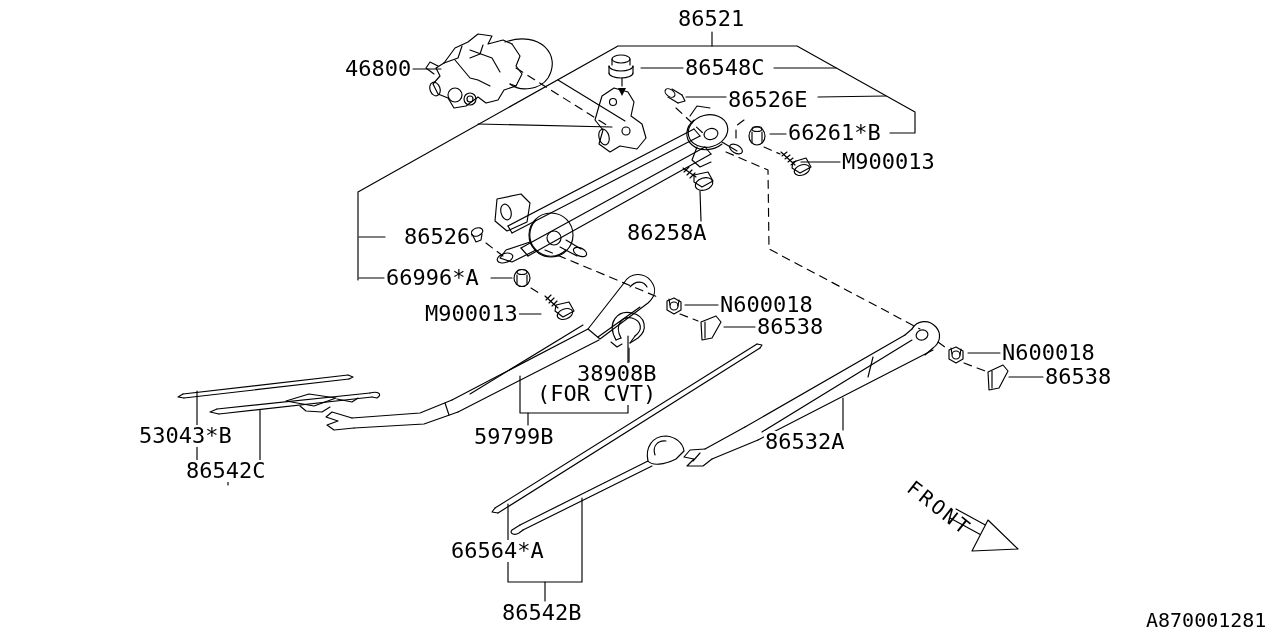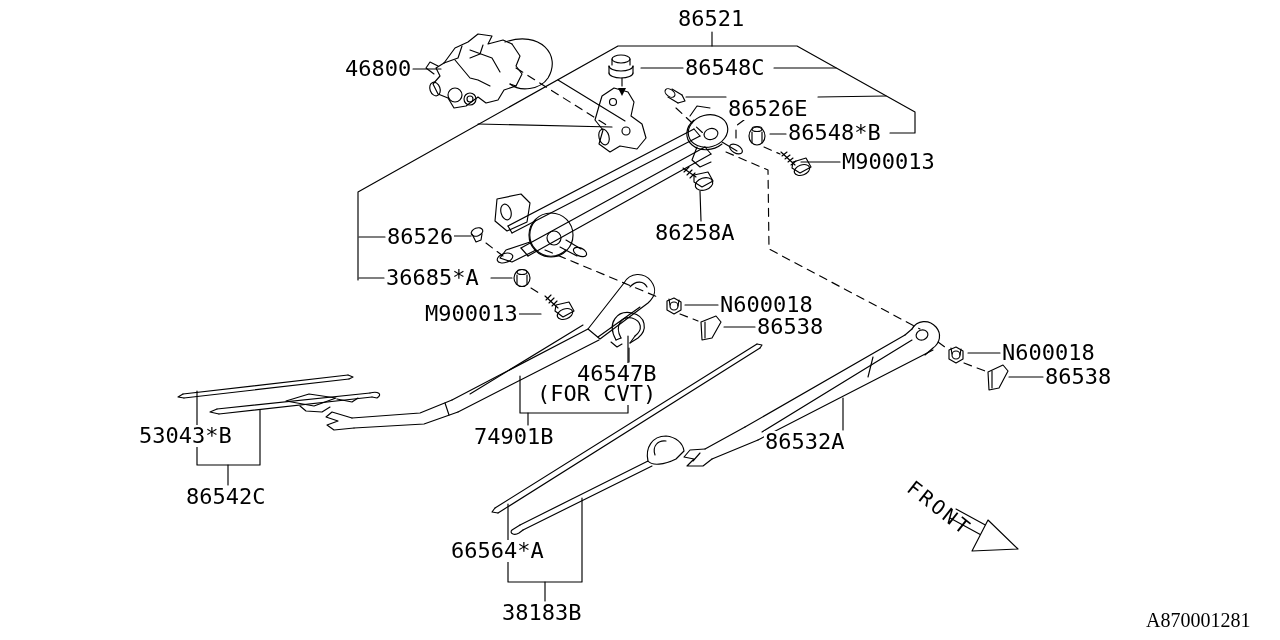--- a/index.html
+++ b/index.html
@@ -1,21 +1,21 @@
 <!DOCTYPE html>
 <html><head>
 <meta charset="utf-8">
 <style>
   html,body{margin:0;padding:0;background:#fff;}
   #stage{position:relative;width:1280px;height:628px;background:#fff;overflow:hidden;
          font-family:"DejaVu Sans Mono", "Liberation Mono", monospace;}
   #art{position:absolute;left:0;top:0;}
   .lbl{position:absolute;font-size:22px;line-height:22px;color:#000;white-space:nowrap;
        background:#fff;padding:0 1px;}
-  .docnum{position:absolute;font-size:20px;line-height:20px;color:#000;white-space:nowrap;font-family:Liberation Serif, serif;}
+  .docnum{position:absolute;font-size:20px;line-height:20px;color:#000;white-space:nowrap;}
   .front{position:absolute;font-size:20px;line-height:20px;color:#000;letter-spacing:3px;
          transform:rotate(38deg);transform-origin:0 0;background:transparent;}
 </style>
 </head>
 <body>
 
 <div id="stage">
 
 <svg id="art" width="1280" height="640" viewBox="0 0 1280 640">
   <g stroke="#000" fill="none" stroke-width="1.15" stroke-linecap="round" stroke-linejoin="round">
@@ -260,36 +260,36 @@
       <path d="M956,509 L989,527"></path>
           <path d="M950,518 L983,536"></path>
       <path d="M988,520 L1018,549 L972,551 Z" fill="#fff"></path>
     </g>
   </g>
 </svg>
 
   <div class="lbl" style="left:677px;top:8px">86521</div>
   <div class="lbl" style="left:344px;top:58px">46800</div>
   <div class="lbl" style="left:684px;top:57px">86548C</div>
-  <div class="lbl" style="left:727px;top:98px">86526E</div>
-  <div class="lbl" style="left:787px;top:122px">86548*B</div>
+  <div class="lbl" style="left:727px;top:89px">86526E</div>
+  <div class="lbl" style="left:787px;top:122px">66261*B</div>
   <div class="lbl" style="left:841px;top:151px">M900013</div>
-  <div class="lbl" style="left:654px;top:222px">86258A</div>
-  <div class="lbl" style="left:386px;top:226px">86526</div>
-  <div class="lbl" style="left:385px;top:267px">36685*A</div>
+  <div class="lbl" style="left:626px;top:222px">86258A</div>
+  <div class="lbl" style="left:403px;top:226px">86526</div>
+  <div class="lbl" style="left:385px;top:267px">66996*A</div>
   <div class="lbl" style="left:424px;top:303px">M900013</div>
   <div class="lbl" style="left:719px;top:294px">N600018</div>
   <div class="lbl" style="left:756px;top:316px">86538</div>
-  <div class="lbl" style="left:576px;top:363px">46547B</div>
+  <div class="lbl" style="left:576px;top:363px">38908B</div>
   <div class="lbl" style="left:536px;top:383px">(FOR CVT)</div>
-  <div class="lbl" style="left:473px;top:426px">74901B</div>
+  <div class="lbl" style="left:473px;top:426px">59799B</div>
   <div class="lbl" style="left:138px;top:425px">53043*B</div>
-  <div class="lbl" style="left:185px;top:486px">86542C</div>
+  <div class="lbl" style="left:185px;top:460px">86542C</div>
   <div class="lbl" style="left:764px;top:431px">86532A</div>
   <div class="lbl" style="left:1001px;top:342px">N600018</div>
   <div class="lbl" style="left:1044px;top:366px">86538</div>
   <div class="lbl" style="left:450px;top:540px">66564*A</div>
-  <div class="lbl" style="left:501px;top:602px">38183B</div>
+  <div class="lbl" style="left:501px;top:602px">86542B</div>
 
   <div class="front" style="left:916px;top:477px">FRONT</div>
   <div class="docnum" style="left:1146px;top:610px">A870001281</div>
 
 </div>
 
 </body></html>

